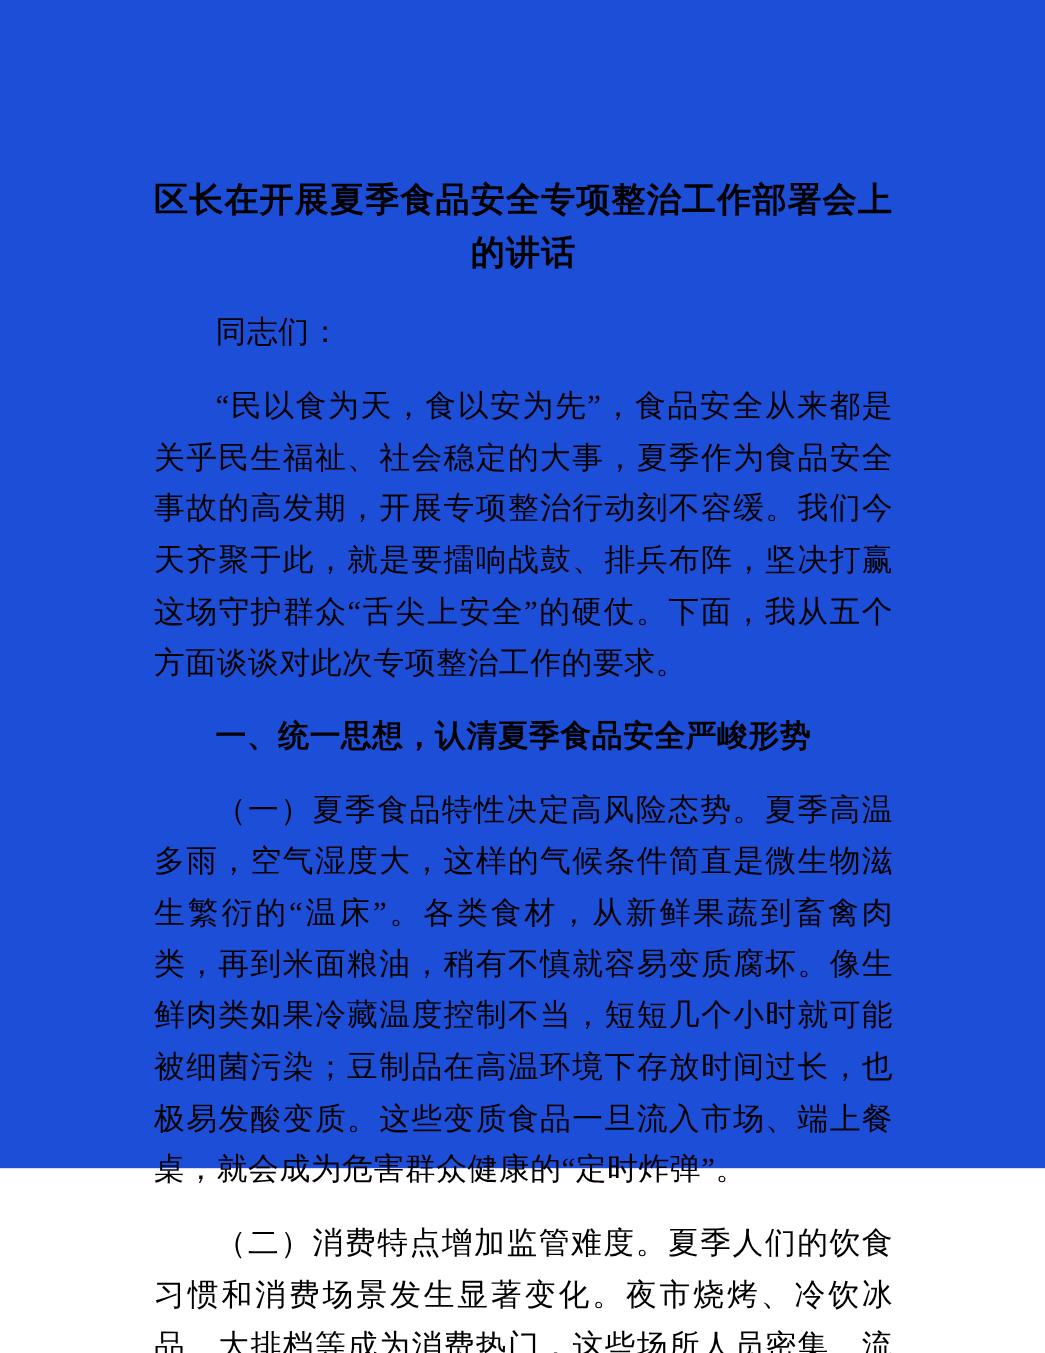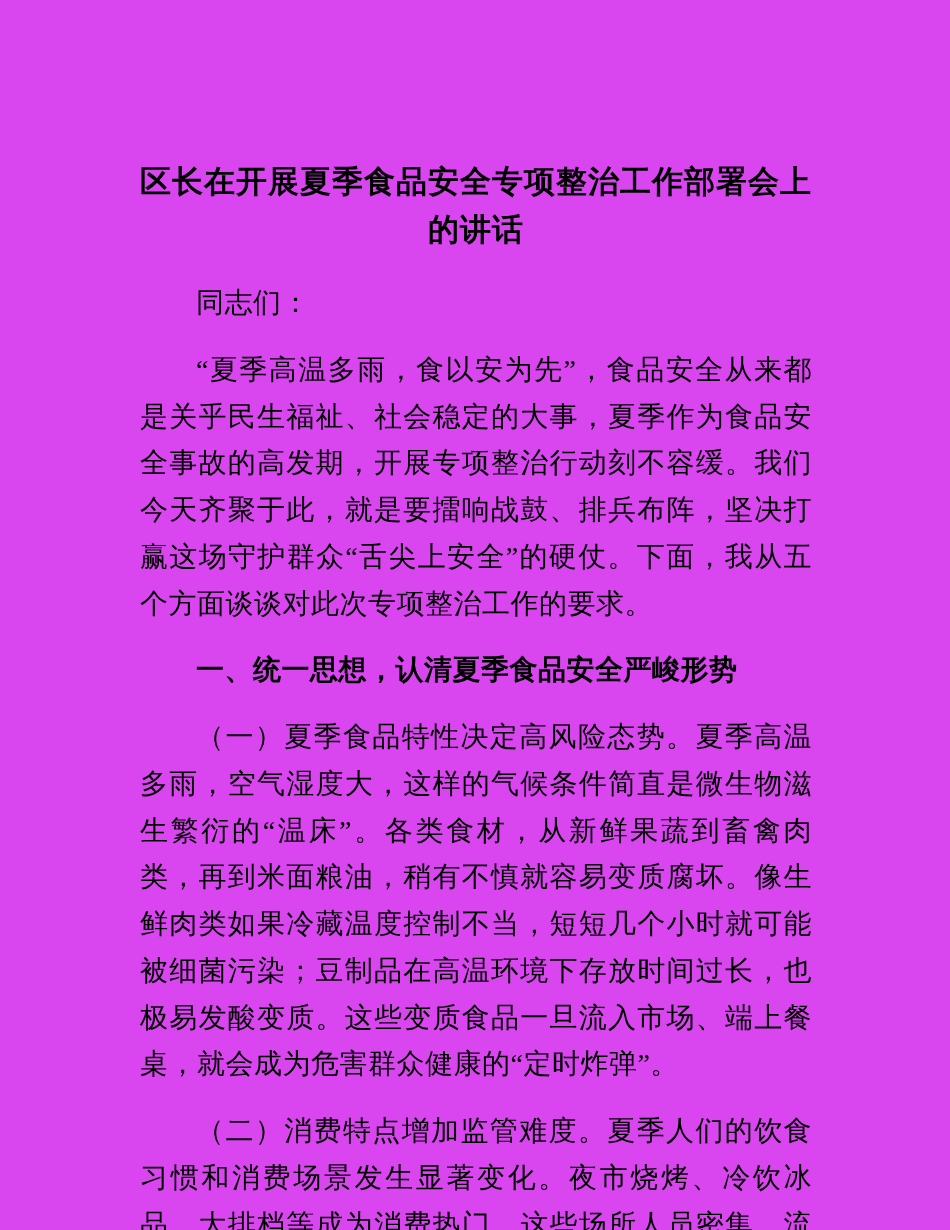--- a/index.html
+++ b/index.html
@@ -10,23 +10,23 @@
   body {
     width: 950px;
     height: 1230px;
     overflow: hidden;
     font-family: "Liberation Serif", "DejaVu Serif", serif;
     color: #000000;
   }
   .page {
     box-sizing: border-box;
     width: 950px;
-    height: 1230px;
+    height: 1062px;
     padding: 158px 138px 40px 140px;
-    background: #d946ef;
+    background: #1d4ed8;
   }
   .doc-title {
     font-size: 31px;
     font-weight: bold;
     text-align: center;
     line-height: 1.55;
     margin: 0 0 26px 0;
     letter-spacing: 1px;
   }
   .doc-body p {
@@ -44,21 +44,21 @@
 </style>
 </head>
 <body>
 
 <div class="page">
   <h1 class="doc-title">区长在开展夏季食品安全专项整治工作部署会上的讲话</h1>
 
   <div class="doc-body">
     <p>同志们：</p>
 
-    <p>“夏季高温多雨，食以安为先”，食品安全从来都是关乎民生福祉、社会稳定的大事，夏季作为食品安全事故的高发期，开展专项整治行动刻不容缓。我们今天齐聚于此，就是要擂响战鼓、排兵布阵，坚决打赢这场守护群众“舌尖上安全”的硬仗。下面，我从五个方面谈谈对此次专项整治工作的要求。</p>
+    <p>“民以食为天，食以安为先”，食品安全从来都是关乎民生福祉、社会稳定的大事，夏季作为食品安全事故的高发期，开展专项整治行动刻不容缓。我们今天齐聚于此，就是要擂响战鼓、排兵布阵，坚决打赢这场守护群众“舌尖上安全”的硬仗。下面，我从五个方面谈谈对此次专项整治工作的要求。</p>
 
     <p class="section-heading">一、统一思想，认清夏季食品安全严峻形势</p>
 
     <p>（一）夏季食品特性决定高风险态势。夏季高温多雨，空气湿度大，这样的气候条件简直是微生物滋生繁衍的“温床”。各类食材，从新鲜果蔬到畜禽肉类，再到米面粮油，稍有不慎就容易变质腐坏。像生鲜肉类如果冷藏温度控制不当，短短几个小时就可能被细菌污染；豆制品在高温环境下存放时间过长，也极易发酸变质。这些变质食品一旦流入市场、端上餐桌，就会成为危害群众健康的“定时炸弹”。</p>
 
     <p>（二）消费特点增加监管难度。夏季人们的饮食习惯和消费场景发生显著变化。夜市烧烤、冷饮冰品、大排档等成为消费热门，这些场所人员密集、流动性大，食品经营主体多且杂，部分商家还存在经营场所简陋、卫生条件差的问题。再加上网</p>
   </div>
 </div>
 
 </body></html>

